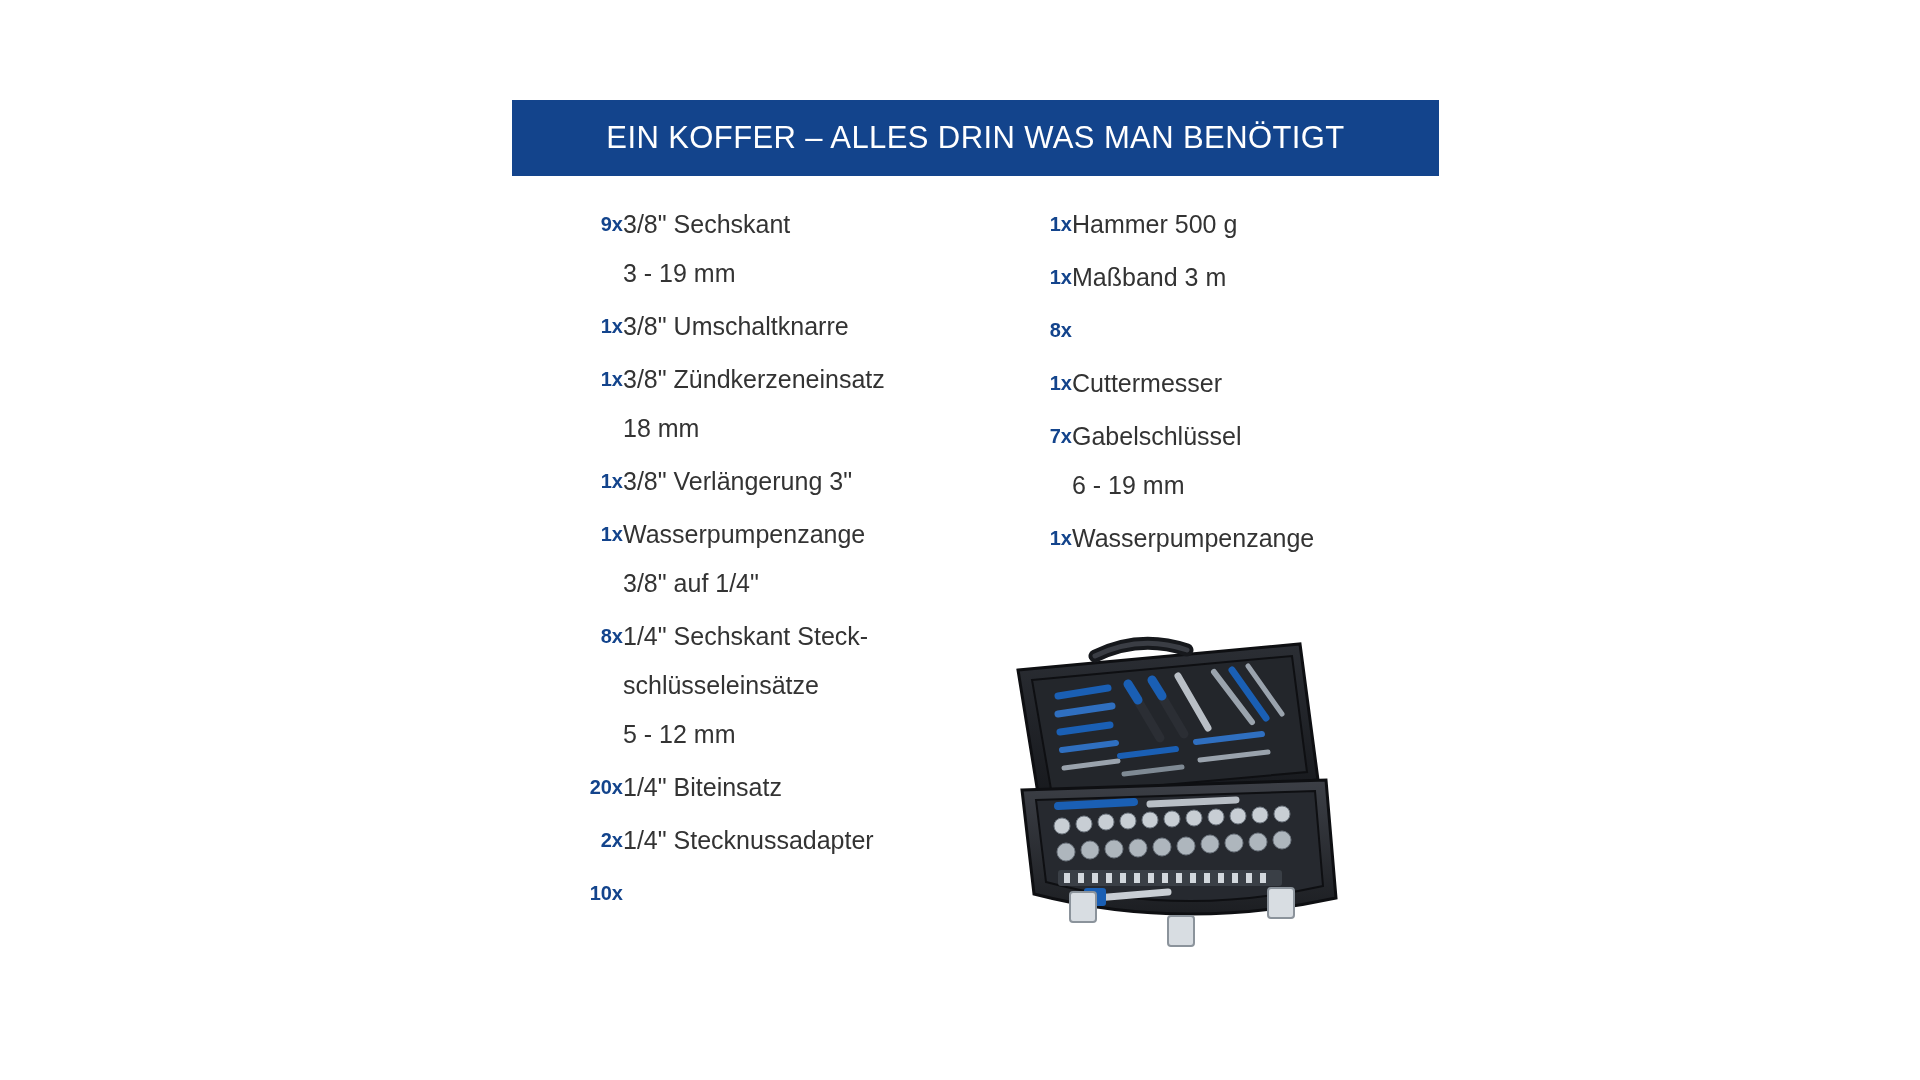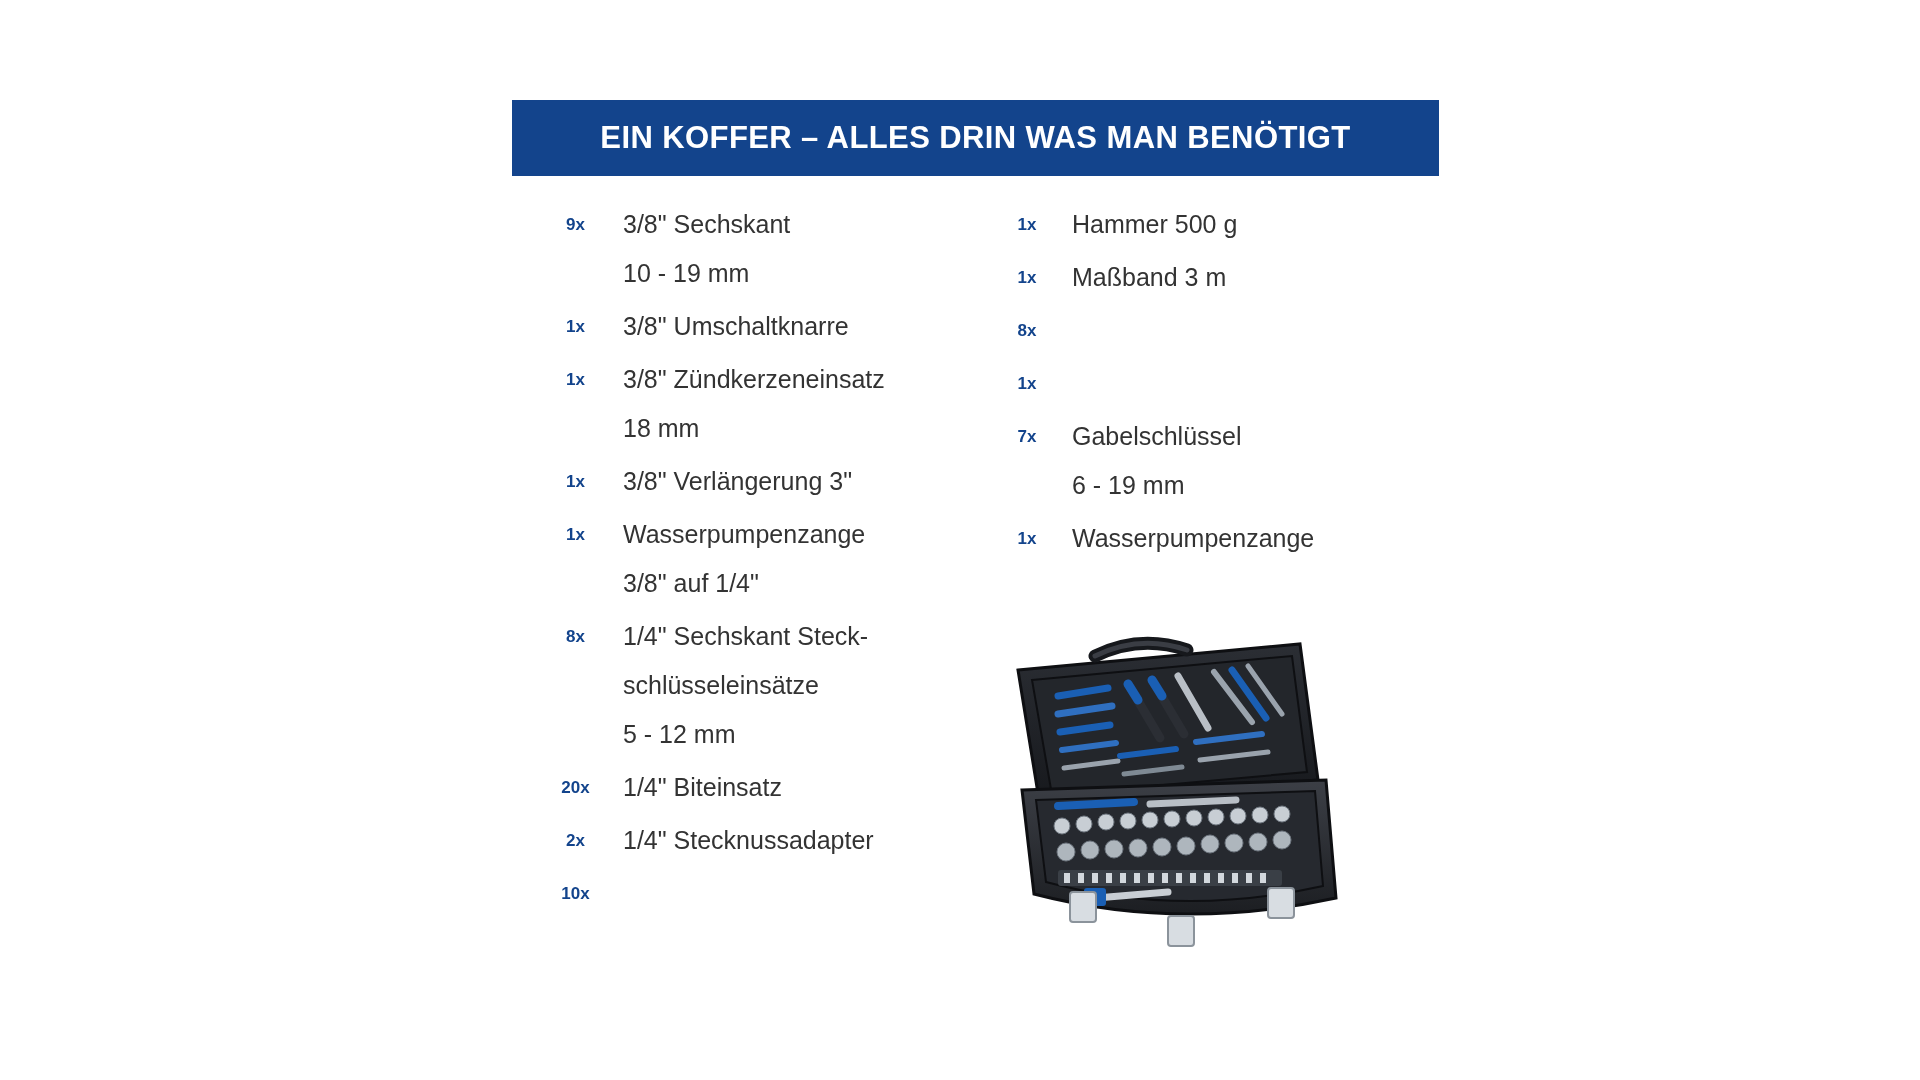--- a/index.html
+++ b/index.html
@@ -27,21 +27,21 @@
     width: 927px;
     height: 76px;
     background: #13448c;
     display: flex;
     align-items: center;
     justify-content: center;
   }
   #header-title {
     color: #ffffff;
     font-size: 31px;
-    font-weight: bold;
+    font-weight: normal;
     letter-spacing: 0.4px;
     white-space: nowrap;
   }
 
   
   #content {
     position: absolute;
     left: 512px;
     top: 200px;
     width: 960px;
@@ -55,24 +55,24 @@
   #col-right { left: 470px; width: 400px; }
 
   .item {
     display: flex;
     align-items: flex-start;
     margin-bottom: 4px;
   }
   .qty {
     color: #13448c;
     font-weight: bold;
-    font-size: 17px;
+    font-size: 20px;
     line-height: 49px;
     flex: 0 0 auto;
-    text-align: center;
+    text-align: right;
   }
   #col-left .qty  { width: 95px; }
   #col-right .qty { width: 90px; }
 
   .desc {
     color: #333333;
     font-size: 25px;
     line-height: 49px;
     flex: 1 1 auto;
   }
@@ -95,21 +95,21 @@
   <div id="header-banner">
     <div id="header-title">EIN KOFFER – ALLES DRIN WAS MAN BENÖTIGT</div>
   </div>
 
   <div id="content">
     <div class="column" id="col-left">
         <div class="item">
           <div class="qty">9x</div>
           <div class="desc">
             <span class="line">3/8" Sechskant</span>
-            <span class="line">10 - 19 mm</span>
+            <span class="line">3 - 19 mm</span>
           </div>
         </div>
         <div class="item">
           <div class="qty">1x</div>
           <div class="desc">
             <span class="line">3/8" Umschaltknarre</span>
           </div>
         </div>
         <div class="item">
           <div class="qty">1x</div>
@@ -166,20 +166,23 @@
           <div class="qty">1x</div>
           <div class="desc">
             <span class="line">Maßband 3 m</span>
           </div>
         </div>
         <div class="item">
           <div class="qty">8x</div>
         </div>
         <div class="item">
           <div class="qty">1x</div>
+          <div class="desc">
+            <span class="line">Cuttermesser</span>
+          </div>
         </div>
         <div class="item">
           <div class="qty">7x</div>
           <div class="desc">
             <span class="line">Gabelschlüssel</span>
             <span class="line">6 - 19 mm</span>
           </div>
         </div>
         <div class="item">
           <div class="qty">1x</div>

